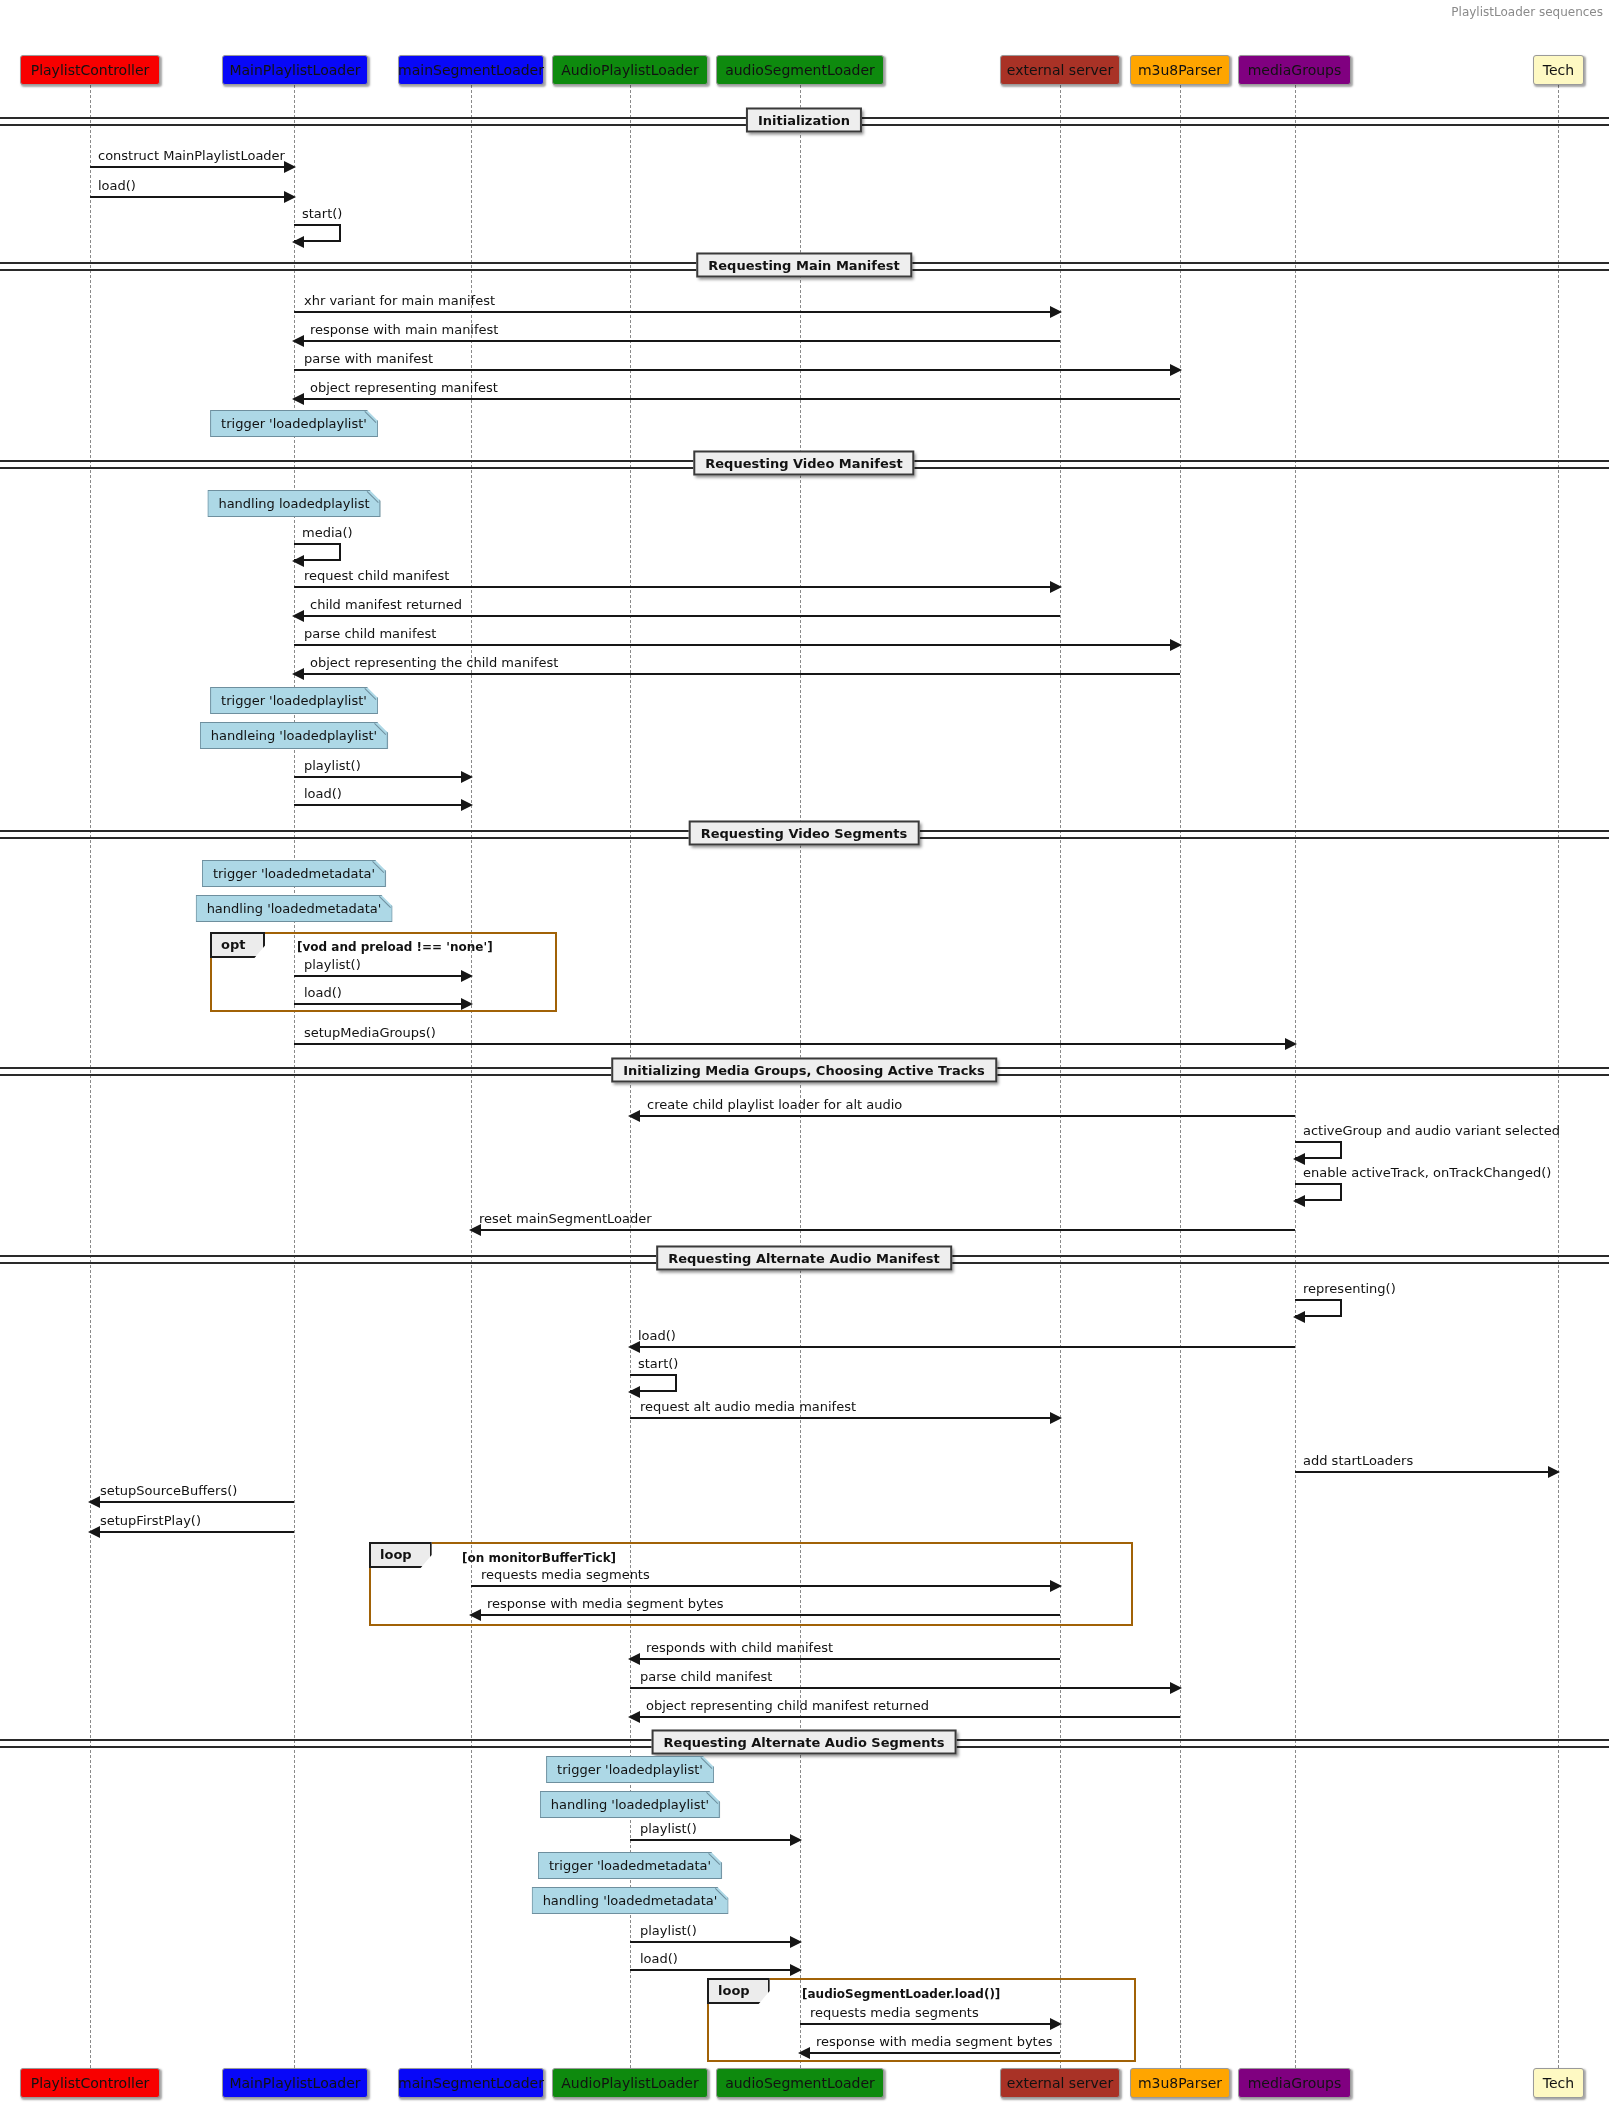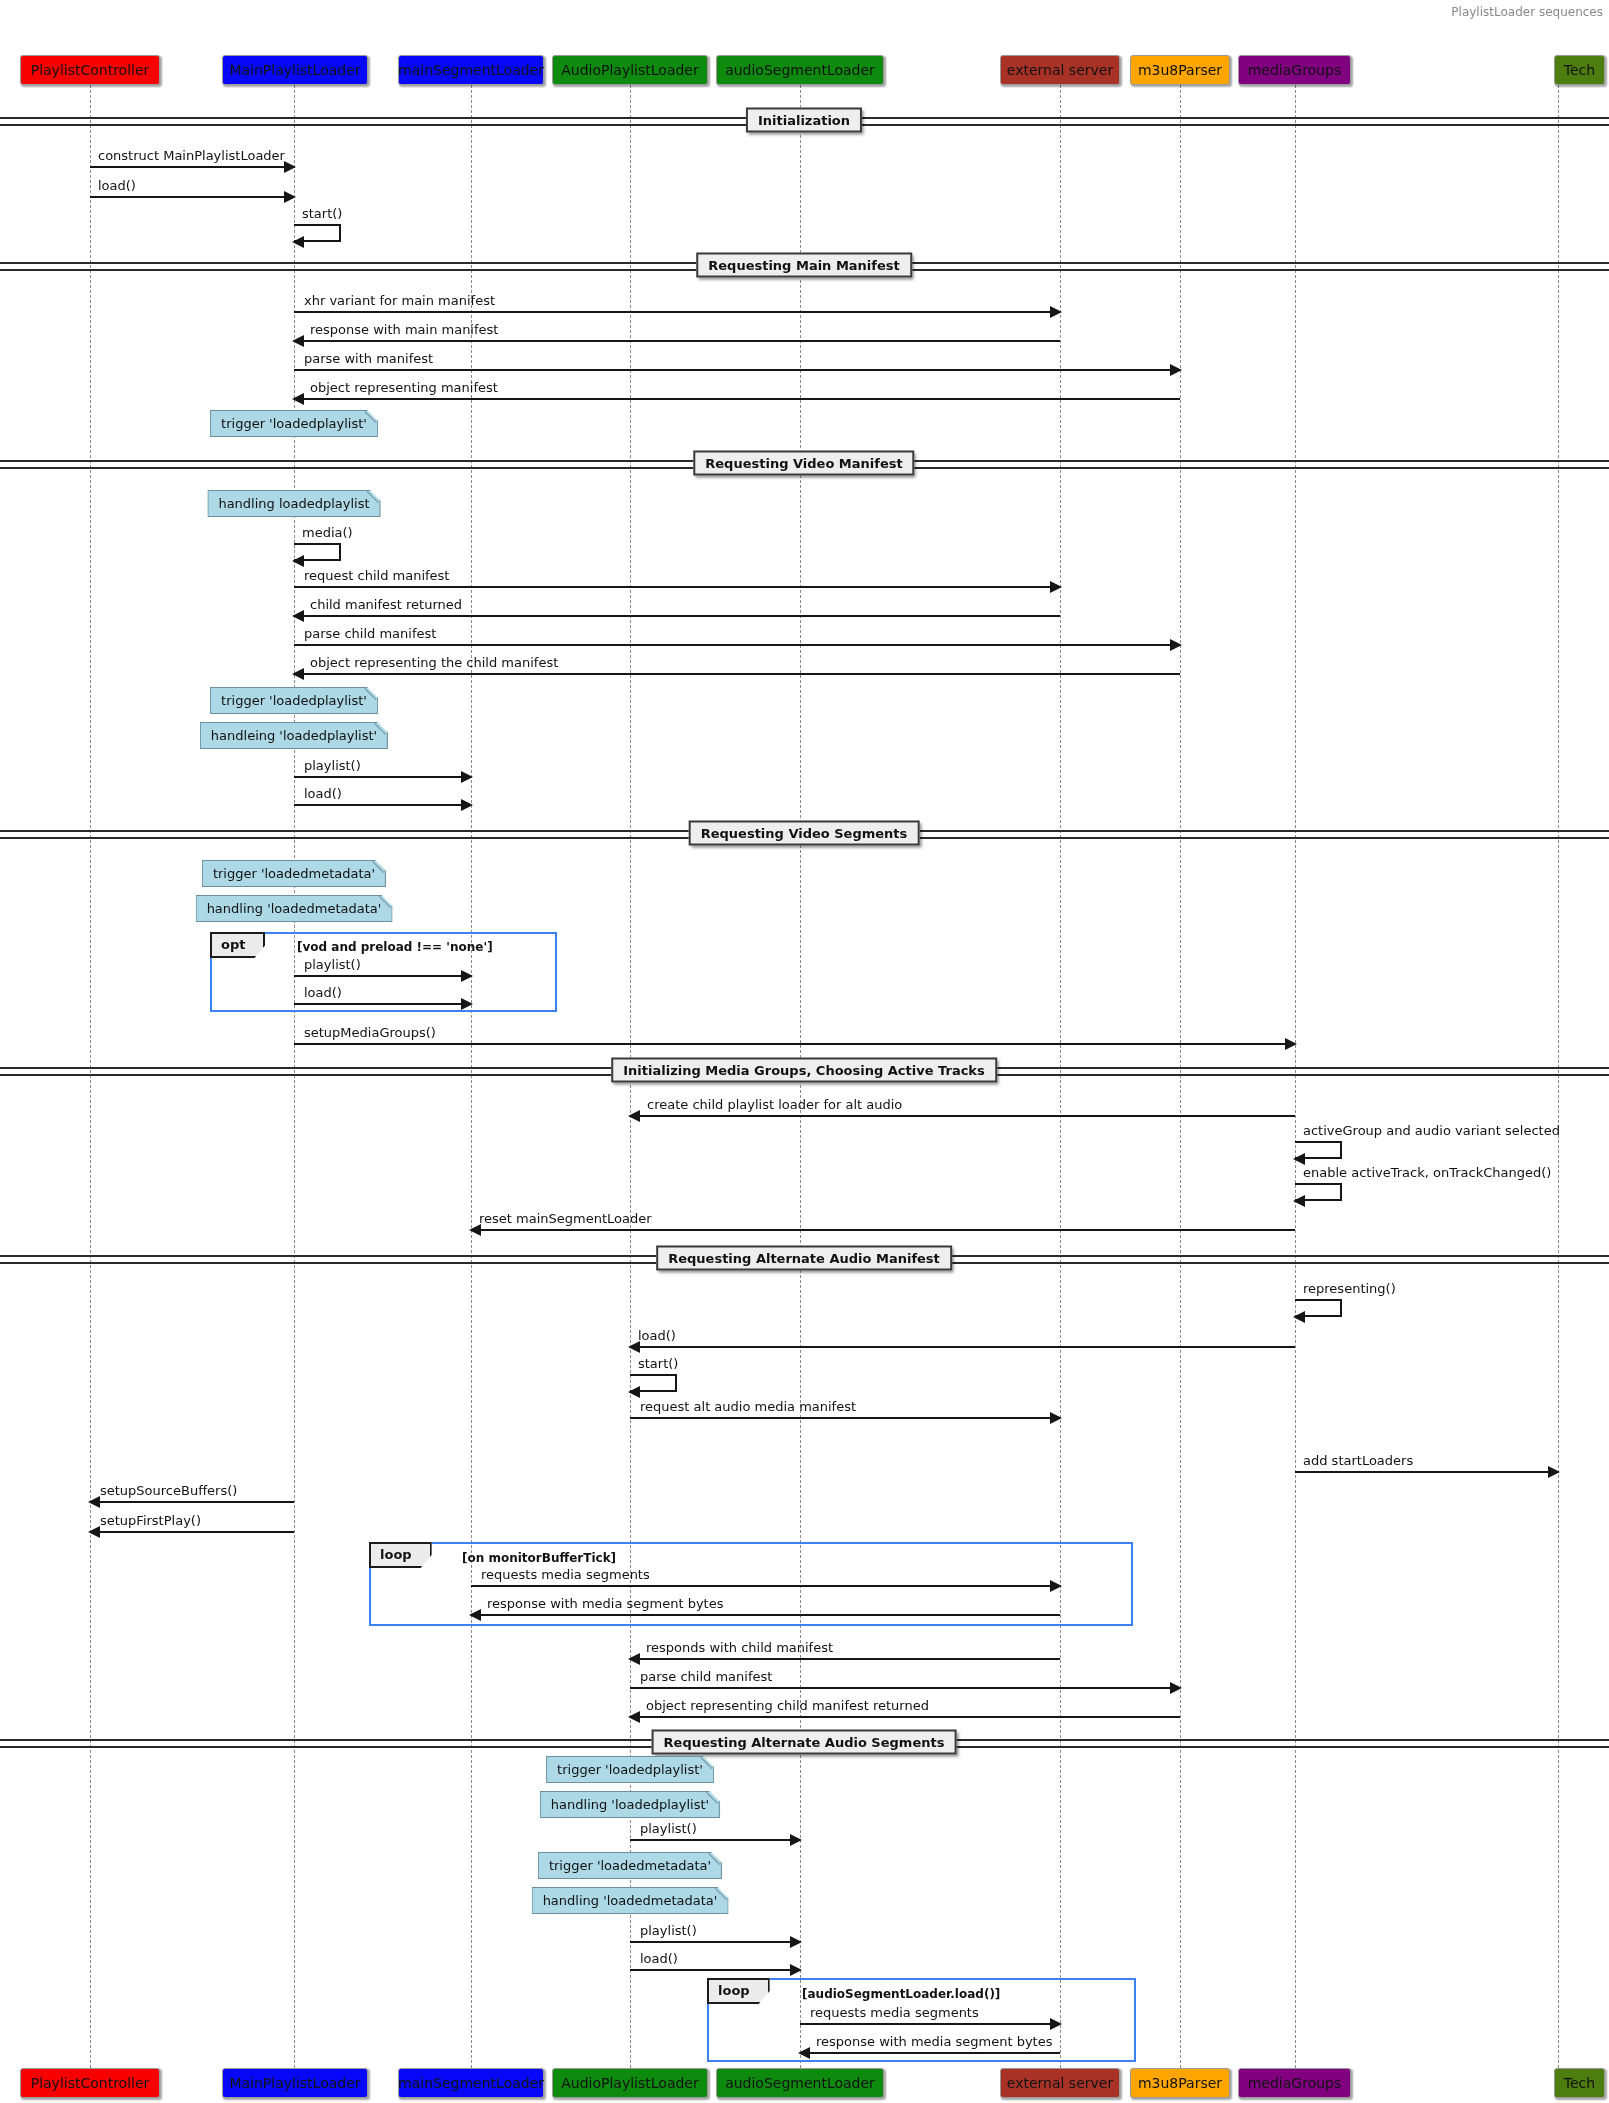--- a/index.html
+++ b/index.html
@@ -10,39 +10,39 @@
   .ll{position:absolute;top:85px;height:1983px;width:0;border-left:1px dashed #8a8a8a;}
   .p{position:absolute;height:30px;display:flex;align-items:center;justify-content:center;
      border:1px solid #9a9a9a;border-radius:3px;font-size:14px;box-sizing:border-box;
      box-shadow:1.5px 1.5px 2px rgba(0,0,0,.35);white-space:nowrap;}
   .c-red{background:#F80000;}
   .c-blue{background:#0808F8;}
   .c-green{background:#0E8A0E;}
   .c-brick{background:#A93226;}
   .c-orange{background:#FFA500;}
   .c-purple{background:#800080;}
-  .c-ltblue{background:#4d7c0f;margin-left:21px;}
+  .c-ltblue{background:#fef9c3;}
   .dv{position:absolute;left:0;width:1609px;height:5px;border-top:2px solid #2a2a2a;border-bottom:2px solid #2a2a2a;}
   .dvl{position:absolute;transform:translate(-50%,-50%);background:#EEEEEE;border:2px solid #3a3a3a;
      font-weight:bold;font-size:13px;padding:3px 10px;white-space:nowrap;box-shadow:2px 2px 3px rgba(0,0,0,.45);}
   .m{position:absolute;font-size:13px;white-space:nowrap;line-height:14px;}
   .a{position:absolute;height:0;border-top:2px solid #161616;}
   .a.r::after{content:"";position:absolute;right:-2px;top:-7px;width:0;height:0;
      border:6px solid transparent;border-right:0;border-left:12px solid #161616;}
   .a.l::before{content:"";position:absolute;left:-2px;top:-7px;width:0;height:0;
      border:6px solid transparent;border-left:0;border-right:12px solid #161616;}
   .s{position:absolute;width:45px;height:14px;border:2px solid #161616;border-left:none;}
   .s::after{content:"";position:absolute;left:-2px;bottom:-8px;width:0;height:0;
      border:6px solid transparent;border-left:0;border-right:12px solid #161616;}
   .n{position:absolute;transform:translateX(-50%);background:#ADD8E6;border:1px solid #6E8F9E;
      font-size:13px;padding:5px 10px;white-space:nowrap;box-shadow:1.5px 1.5px 2px rgba(0,0,0,.25);
      clip-path:polygon(0 0,calc(100% - 11px) 0,100% 11px,100% 100%,0 100%);}
   .n::after{content:"";position:absolute;top:0;right:-4px;width:16px;height:1px;background:#6E8F9E;
      transform:rotate(45deg);transform-origin:left top;}
-  .fr{position:absolute;border:2px solid #3b82f6;}
+  .fr{position:absolute;border:2px solid #a16207;}
   .frh{position:absolute;left:-2px;top:-2px;background:#ECECEC;border:2px solid #1c1c1c;
      font-weight:bold;font-size:13px;line-height:13px;padding:4px 18px 5px 9px;
      clip-path:polygon(0 0,100% 0,100% 50%,calc(100% - 11px) 100%,0 100%);}
   .frc{position:absolute;font-weight:bold;font-size:12px;white-space:nowrap;}
 </style>
 </head>
 <body>
 
 <div class="canvas">
 

